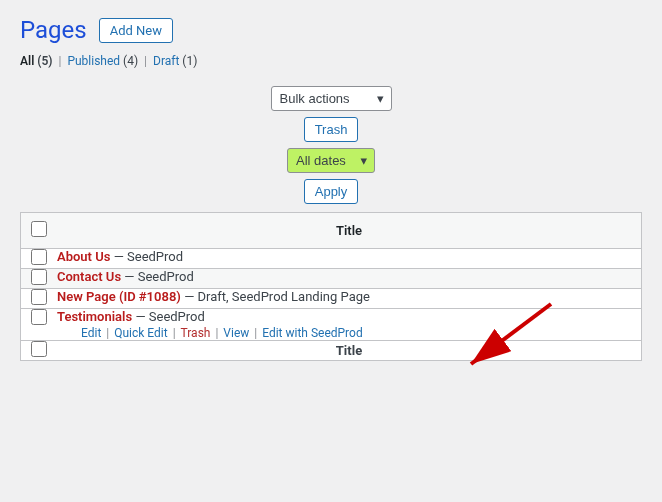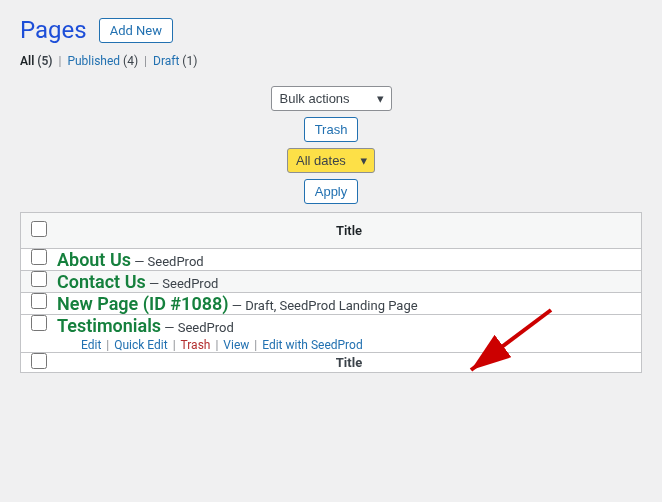--- a/index.html
+++ b/index.html
@@ -90,21 +90,21 @@
     .date-select-wrap {
       position: relative;
       display: inline-flex;
       align-items: center;
     }
     .date-select-wrap select {
       border: 1px solid #8c8f94;
       border-radius: 3px;
       padding: 4px 28px 4px 8px;
       font-size: 13px;
-      background: #fde047;
+      background: #bef264;
       cursor: pointer;
       color: #3c434a;
       appearance: none;
       -webkit-appearance: none;
       outline: none;
     }
     .date-select-wrap .chevron {
       position: absolute;
       right: 8px;
       pointer-events: none;
@@ -149,24 +149,24 @@
       width: 36px;
       text-align: center;
       padding: 10px 8px;
       vertical-align: top;
     }
     .cell-title {
       padding: 10px 10px;
       vertical-align: top;
     }
     .cell-title .row-title {
-      color: #15803d;
+      color: #b91c1c;
       text-decoration: none;
       font-weight: 600;
-      font-size: 18px;
+      font-size: 13px;
     }
     .cell-title .row-sub {
       color: #3c434a;
       font-size: 13px;
     }
     .cell-title .row-actions {
       display: none;
       font-size: 12px;
       margin-top: 2px;
       color: #3c434a;

